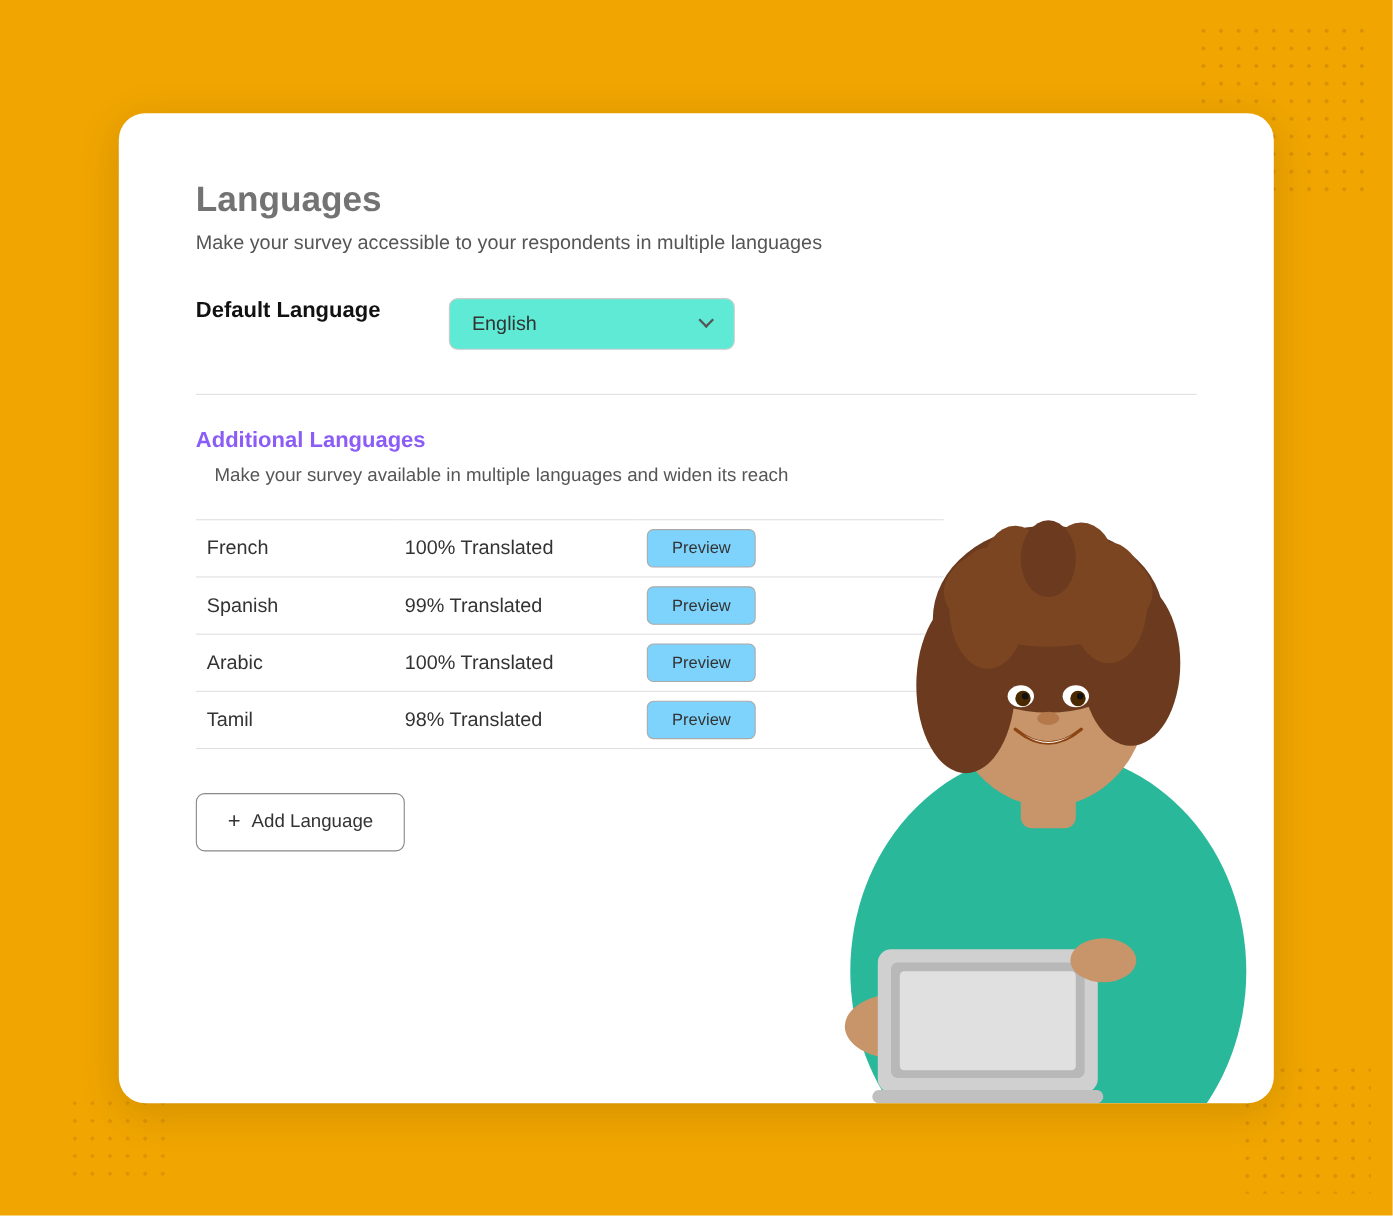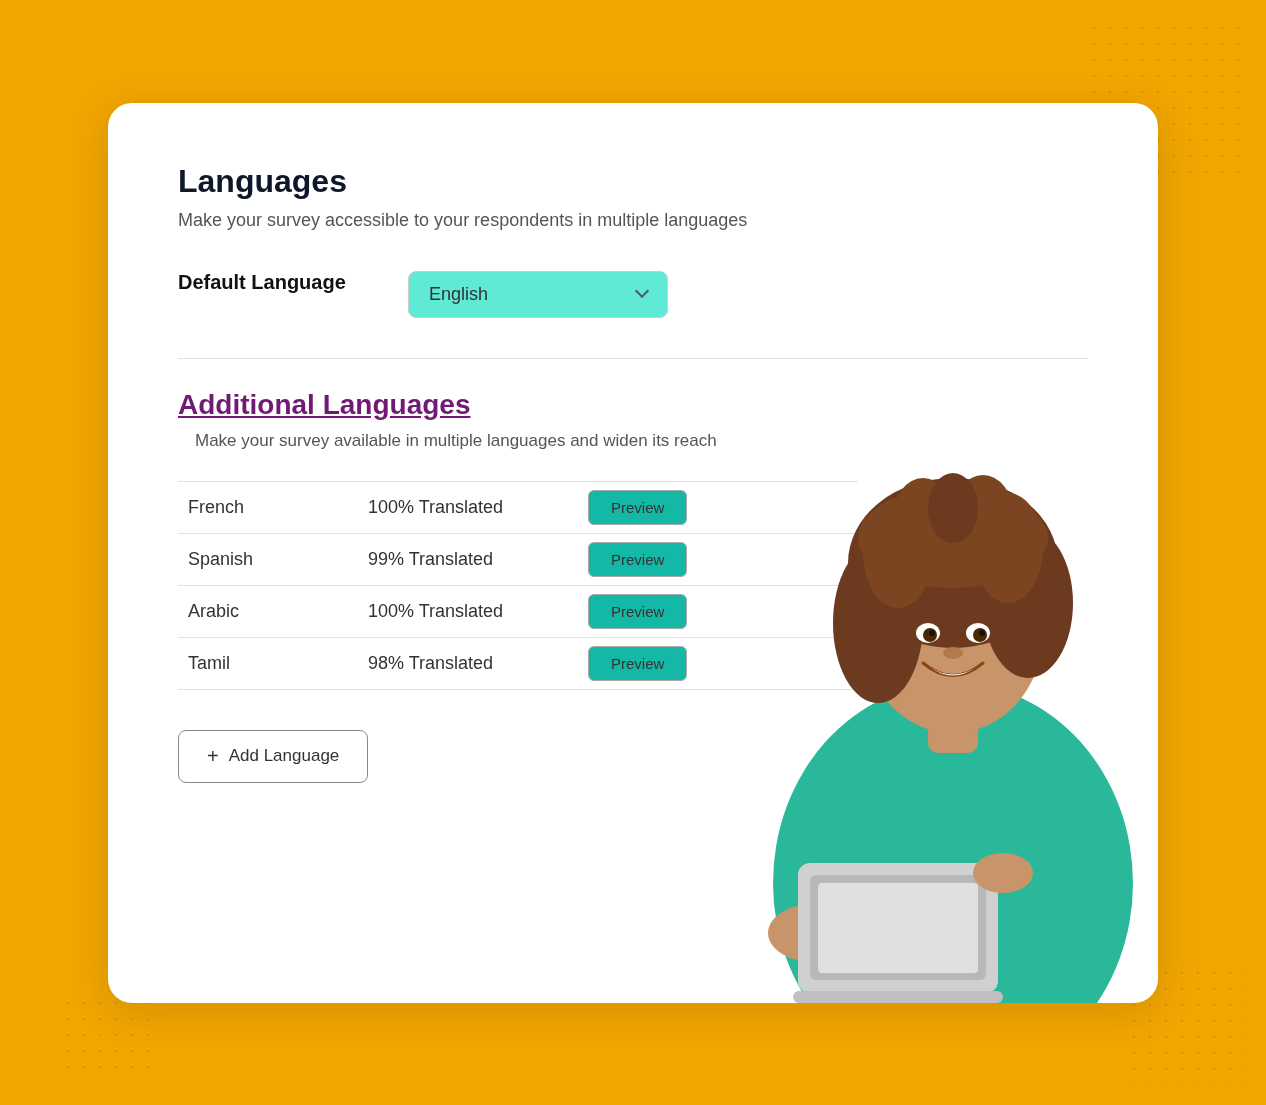--- a/index.html
+++ b/index.html
@@ -63,21 +63,21 @@
       min-height: 900px;
       padding: 60px 70px 60px 70px;
       position: relative;
       overflow: hidden;
       box-shadow: 0 8px 40px rgba(0,0,0,0.12);
     }
 
     .card-title {
       font-size: 32px;
       font-weight: 700;
-      color: #0f172a;
+      color: #737373;
       margin-bottom: 10px;
     }
 
     .card-subtitle {
       font-size: 18px;
       color: #555555;
       margin-bottom: 40px;
     }
 
     .default-language-row {
@@ -111,25 +111,24 @@
       color: #333333;
     }
 
     .divider {
       border: none;
       border-top: 1.5px solid #e0e0e0;
       margin-bottom: 30px;
     }
 
     .section-title {
-      font-size: 28px;
+      font-size: 20px;
       font-weight: 700;
-      color: #701a75;
+      color: #8b5cf6;
       margin-bottom: 10px;
-      text-decoration: underline;
     }
 
     .section-subtitle {
       font-size: 17px;
       color: #555555;
       margin-bottom: 30px;
       margin-left: 17px;
     }
 
     .languages-table {
@@ -157,21 +156,21 @@
       font-weight: 500;
     }
 
     .td-status {
       width: 220px;
       color: #444444;
     }
 
     .preview-btn {
       border: 1.5px solid #aaaaaa;
-      background: #14b8a6;
+      background: #7dd3fc;
       border-radius: 6px;
       padding: 8px 22px;
       font-size: 15px;
       color: #333333;
       cursor: pointer;
     }
 
     .add-language-btn {
       display: inline-flex;
       align-items: center;

